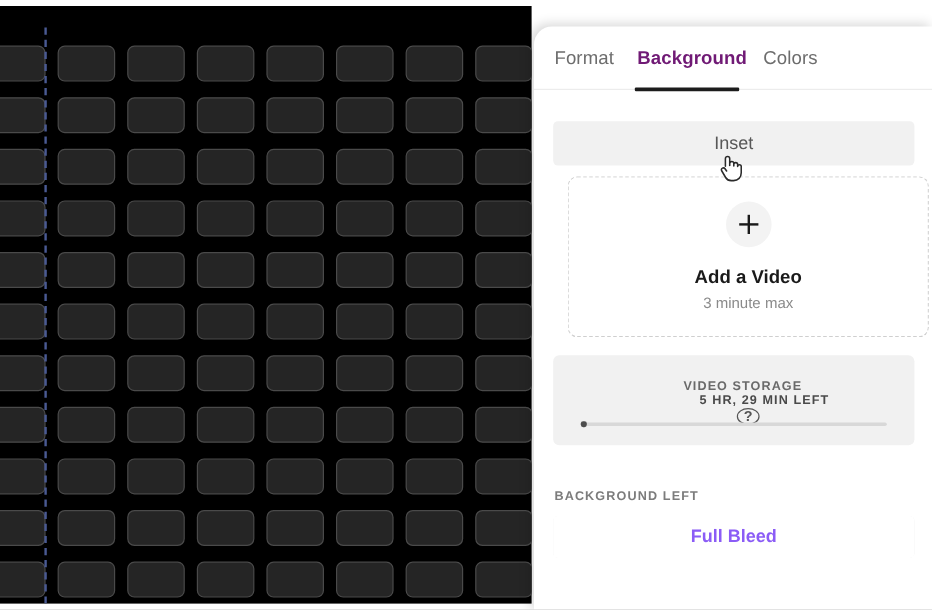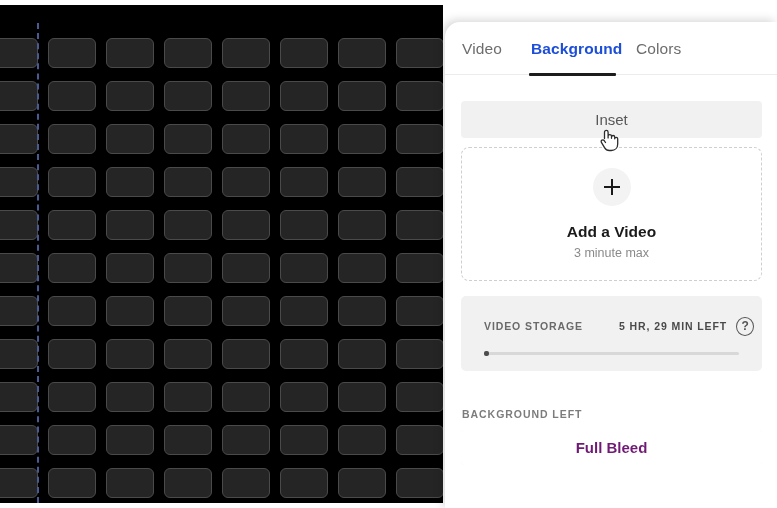--- a/index.html
+++ b/index.html
@@ -89,21 +89,21 @@
   .tab {
     position: absolute;
     top: 18px;
     font-size: 15.5px;
     color: #6d6d6d;
     letter-spacing: 0.1px;
     cursor: pointer;
     white-space: nowrap;
   }
   .tab.t0 { left: 17px; }
-  .tab.t1 { left: 86px; color: #1d4ed8; font-weight: bold; }
+  .tab.t1 { left: 86px; color: #701a75; font-weight: bold; }
   .tab.t2 { left: 191px; }
   .tab-underline {
     position: absolute;
     left: 84px;
     top: 51px;
     width: 87px;
     height: 3px;
     background: #1c1c1c;
     border-radius: 1px;
   }
@@ -134,21 +134,21 @@
   .seg-item.selected {
     background: #ffffff;
     color: #111111;
     font-weight: bold;
     box-shadow: 0 0 0 1px rgba(0,0,0,0.04);
   }
 
   
   .dropzone {
     position: absolute;
-    left: 16px;
+    left: 28px;
     top: 125px;
     width: 301px;
     height: 134px;
     border: 1px dashed #cfcfcf;
     border-radius: 8px;
     box-sizing: border-box;
     display: flex;
     flex-direction: column;
     align-items: center;
     justify-content: center;
@@ -206,20 +206,21 @@
     box-sizing: border-box;
   }
   .storage-row {
     position: absolute;
     left: 23px;
     right: 8px;
     top: 20px;
     height: 20px;
     display: flex;
     align-items: center;
+    flex-direction: column;
   }
   .storage-label {
     font-size: 10.5px;
     letter-spacing: 0.9px;
     color: #6a6a6a;
     font-weight: bold;
     white-space: nowrap;
   }
   .storage-value {
     font-size: 10.5px;
@@ -291,21 +292,21 @@
     display: flex;
     align-items: center;
     justify-content: center;
     font-size: 15px;
     color: #5e5e5e;
     cursor: pointer;
     user-select: none;
   }
   .width-item.selected {
     background: #ffffff;
-    color: #701a75;
+    color: #8b5cf6;
     font-weight: bold;
     box-shadow: 0 0 0 1px rgba(0,0,0,0.05);
   }
 
   
   .cursor {
     position: absolute;
     left: 598px;
     top: 128px;
     width: 22px;
@@ -408,21 +409,21 @@
         <div class="tile" style="left: 280px; top: 463px; width: 48px; height: 30px;"></div>
         <div class="tile" style="left: 338px; top: 463px; width: 48px; height: 30px;"></div>
         <div class="tile" style="left: 396px; top: 463px; width: 48px; height: 30px;"></div>
       </div>
     <div class="guide-line"></div>
   </div>
 
   <div class="panel">
 
     <div class="tabs">
-      <div class="tab t0">Video</div>
+      <div class="tab t0">Format</div>
       <div class="tab t1">Background</div>
       <div class="tab t2">Colors</div>
       <div class="tabs-divider"></div>
       <div class="tab-underline"></div>
     </div>
 
     <div class="segmented">
       <div class="seg-item">Inset</div>
     </div>
 

